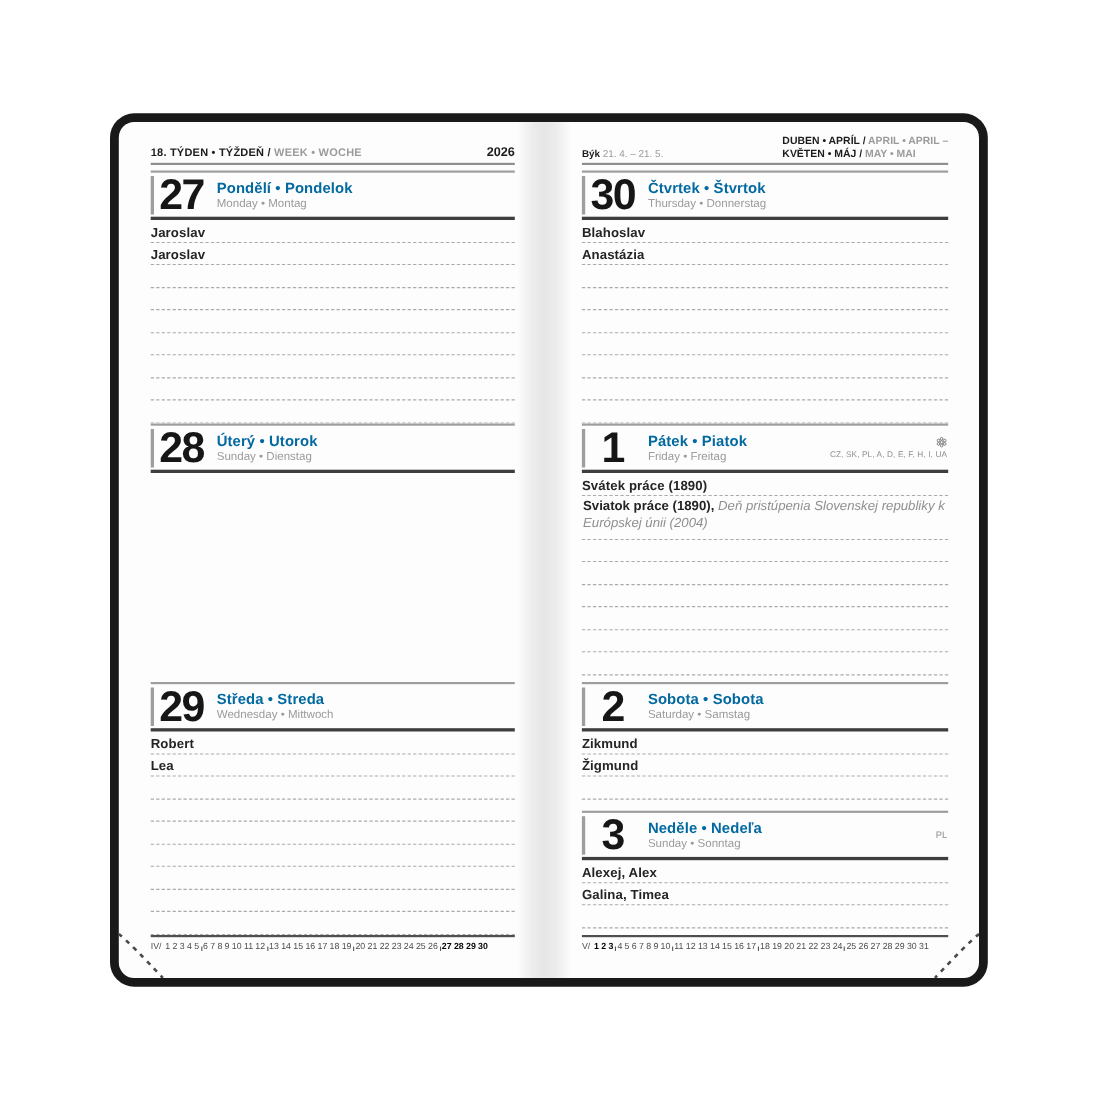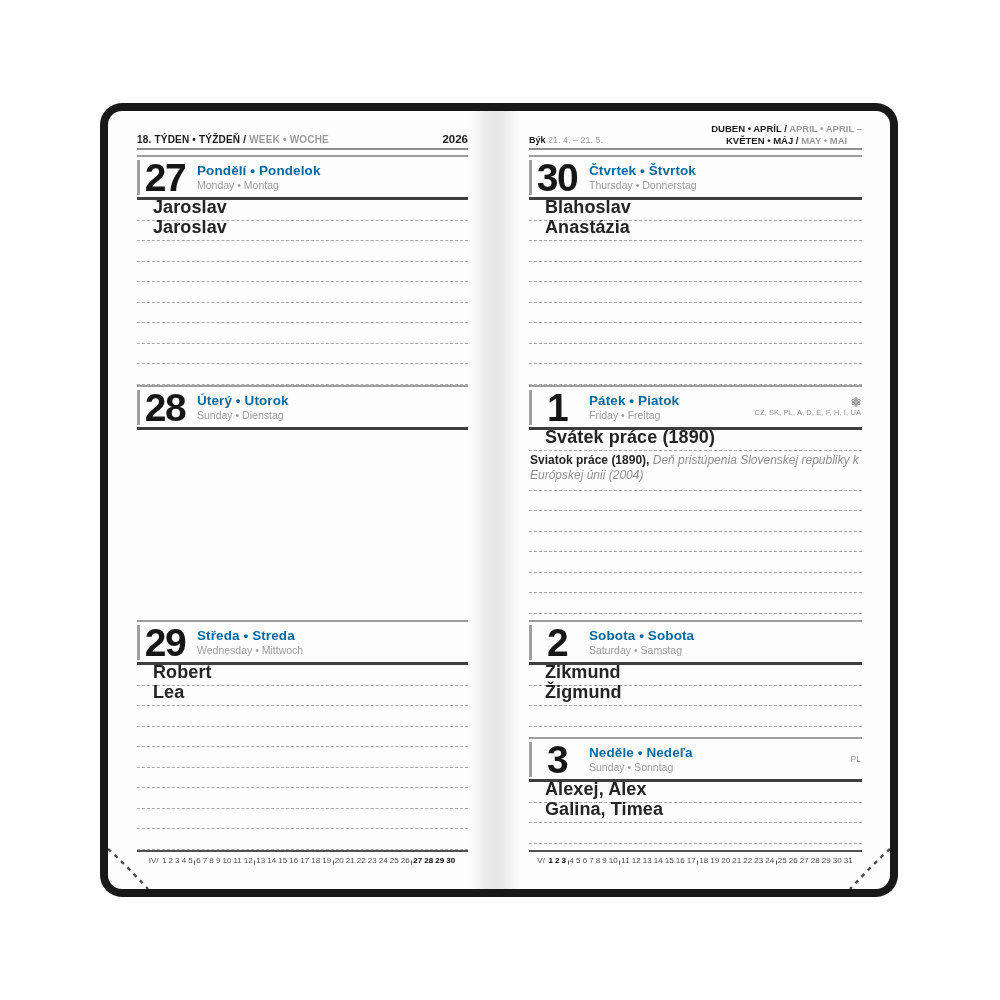--- a/index.html
+++ b/index.html
@@ -15,45 +15,45 @@
   .page.left{left:29px;width:331px;}
   .page.right{left:421px;width:333px;}
 
   
   .page-head{position:relative;height:26px;border-bottom:2.5px solid #8f8f8f;}
   .ph-main{position:absolute;left:0;bottom:3px;font-size:10px;font-weight:700;color:#1c1c1c;letter-spacing:.2px;white-space:nowrap;}
   .ph-main .lt,.months .lt{color:#9b9b9b;}
   .ph-year{position:absolute;right:0;bottom:3px;font-size:11.5px;font-weight:700;color:#1c1c1c;}
   .zodiac{position:absolute;left:0;bottom:3px;font-size:9px;color:#9b9b9b;white-space:nowrap;}
   .zodiac .bd{font-weight:700;color:#1c1c1c;}
-  .months{position:absolute;right:0;bottom:2px;text-align:center;font-size:9.5px;line-height:11.5px;font-weight:700;color:#1c1c1c;white-space:nowrap;}
+  .months{position:absolute;right:0;bottom:2px;text-align:left;font-size:9.5px;line-height:11.5px;font-weight:700;color:#1c1c1c;white-space:nowrap;}
 
   
   .day{position:absolute;left:0;right:0;}
   .day-head{border-top:2px solid #9e9e9e;border-bottom:3px solid #3e3e3e;height:40px;display:flex;align-items:stretch;position:relative;background:#fdfdfd;}
   .vbar{width:3px;background:#9e9e9e;margin:3px 0 2px 0;}
   .num{width:50px;font-size:39px;font-weight:700;color:#161616;line-height:41px;text-align:center;letter-spacing:-1.5px;}
   .dnames{display:flex;flex-direction:column;justify-content:center;padding-left:7px;}
   .dn1{font-size:13.5px;font-weight:700;color:#0369a1;letter-spacing:.1px;}
   .dn2{font-size:10.5px;color:#9b9b9b;margin-top:1px;}
   .extras{margin-left:auto;display:flex;flex-direction:column;align-items:flex-end;justify-content:center;padding-right:1px;}
   .countries{font-size:7.5px;color:#8f8f8f;letter-spacing:.1px;white-space:nowrap;text-align:right;}
   .flower{margin-bottom:1px;}
   .badge-pl{font-size:8.5px;color:#8f8f8f;}
 
   
   .rows .row{height:19.5px;border-bottom:1px dashed #ababab;position:relative;}
-  .row .entry{position:absolute;left:16px;bottom:2px;font-size:18px;font-weight:700;color:#242424;letter-spacing:.1px;white-space:nowrap;}
+  .row .entry{position:absolute;left:0;bottom:2px;font-size:12px;font-weight:700;color:#242424;letter-spacing:.1px;white-space:nowrap;}
   .row.tall{height:39px;}
   .holiday2{position:absolute;left:1px;top:2px;font-size:12px;line-height:15.5px;color:#8f8f8f;}
   .holiday2 .hb{font-style:normal;font-weight:700;color:#242424;}
   .holiday2 .hi{font-style:italic;}
 
   
-  .strip{position:absolute;left:0;right:0;top:728px;border-top:2.5px solid #4f4f4f;padding-top:4px;text-align:center;
+  .strip{position:absolute;left:0;right:0;top:728px;border-top:2.5px solid #4f4f4f;padding-top:4px;
          font-size:8px;color:#4c4c4c;white-space:nowrap;}
   .strip span{display:inline-block;}
   .sp-prefix{margin-right:2.5px;}
   .sp-num{margin:0 1.05px;}
   .sp-bold{font-weight:700;color:#000;}
   .sp-tick{width:1px;height:4px;background:#555;transform:translateY(1.5px);margin-left:.5px;}
 
   .corner{position:absolute;bottom:0;}
   .corner.l{left:0;}
   .corner.r{right:0;transform:scaleX(-1);}

